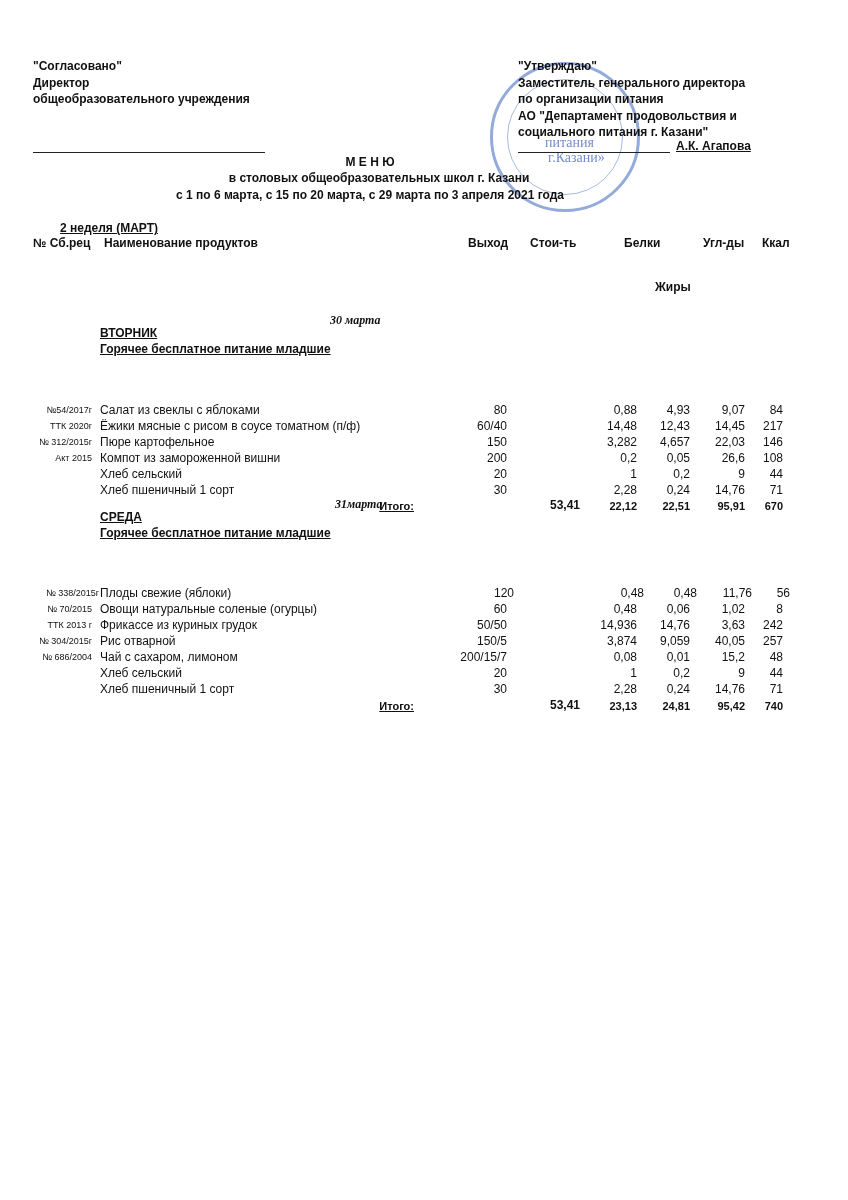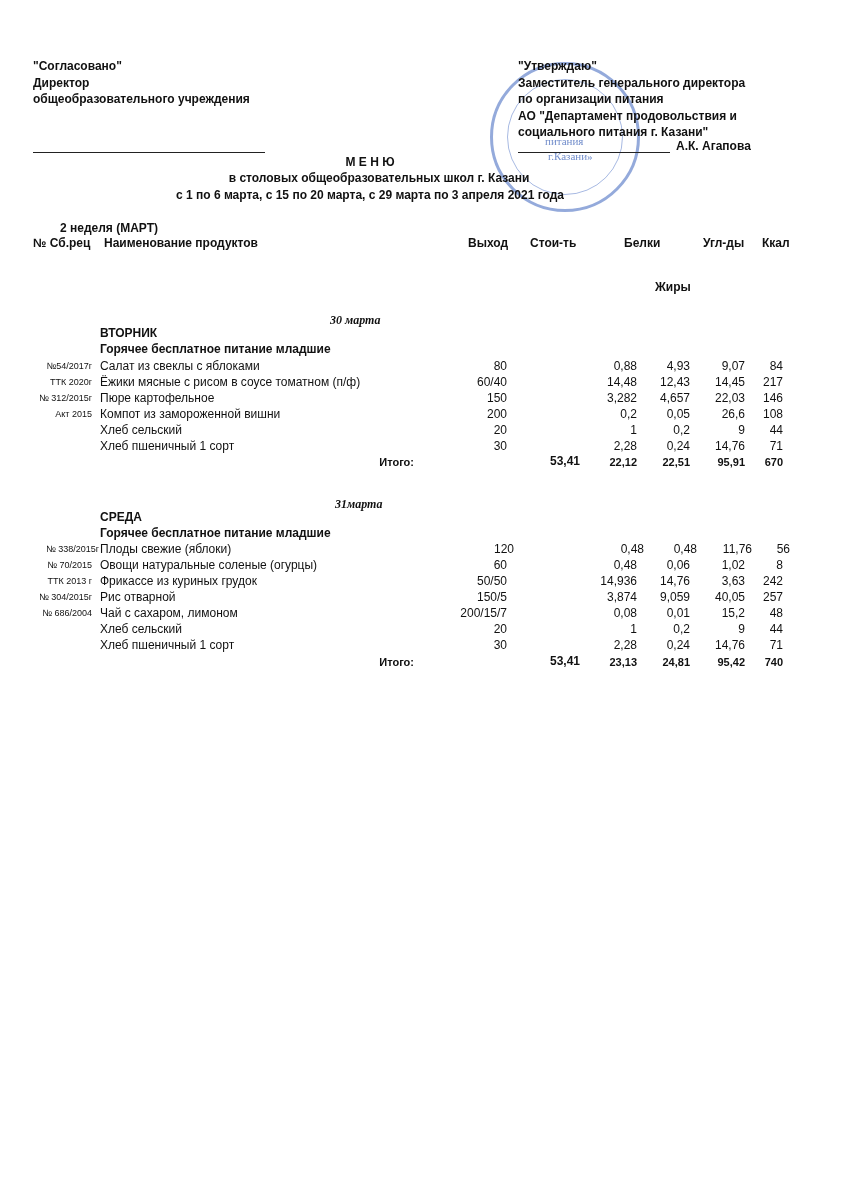--- a/index.html
+++ b/index.html
@@ -1,32 +1,32 @@
 <!DOCTYPE html>
 <html><head>
 <meta charset="utf-8">
 <style>
   html, body { margin: 0; padding: 0; background: #ffffff; }
   body { width: 848px; height: 1200px; position: relative; overflow: hidden;
          font-family: "Liberation Sans", sans-serif; color: #111; }
   .abs { position: absolute; white-space: nowrap; }
-  .b { font-weight: bold; }
+  .b { font-weight: bold; text-decoration: underline; }
   .t12 { font-size: 12px; }
   .hdr-left div, .hdr-right div { font-size: 12px; font-weight: bold; line-height: 16.5px; white-space: nowrap; }
   .sigline { position: absolute; height: 0; border-top: 1.3px solid #222; }
   .stamp { position: absolute; left: 490px; top: 62px; width: 150px; height: 150px; border-radius: 50%;
            border: 3px solid rgba(60,100,190,0.55); box-sizing: border-box; }
   .stamp::before { content: ""; position: absolute; left: 14px; top: 14px; right: 14px; bottom: 14px;
            border-radius: 50%; border: 1.5px solid rgba(60,100,190,0.45); }
-  .stamp-text { position: absolute; left: 545px; font-family: "Liberation Serif", serif; font-size: 11px;
+  .stamp-text { position: absolute; left: 545px; font-family: "Liberation Serif", serif; font-size: 14px;
            color: rgba(50,90,180,0.7); }
   .title-center { position: absolute; left: 0; width: 740px; text-align: center; font-size: 12px; font-weight: bold; }
   .colhdr { position: absolute; top: 236px; font-size: 12px; font-weight: bold; }
   .datelbl { position: absolute; font-family: "Liberation Serif", serif; font-size: 12px; font-weight: bold; font-style: italic; }
-  .row { position: absolute; left: 0; width: 848px; height: 16px; font-size: 12px; }
+  .row { position: absolute; left: 0; width: 848px; height: 16px; font-size: 12px; margin-top: 44px; }
   .row .code { position: absolute; right: 756px; top: 2px; font-size: 9px; white-space: nowrap; }
   .row .name { position: absolute; left: 100px; top: 0; white-space: nowrap; }
   .row .num { position: absolute; top: 0; white-space: nowrap; }
   .c-out { right: 341px; }
   .c-cost { right: 268px; }
   .c-prot { right: 211px; }
   .c-fat { right: 158px; }
   .c-carb { right: 103px; }
   .c-kcal { right: 65px; }
   .total .num { font-weight: bold; font-size: 11px; top: 2px; }

